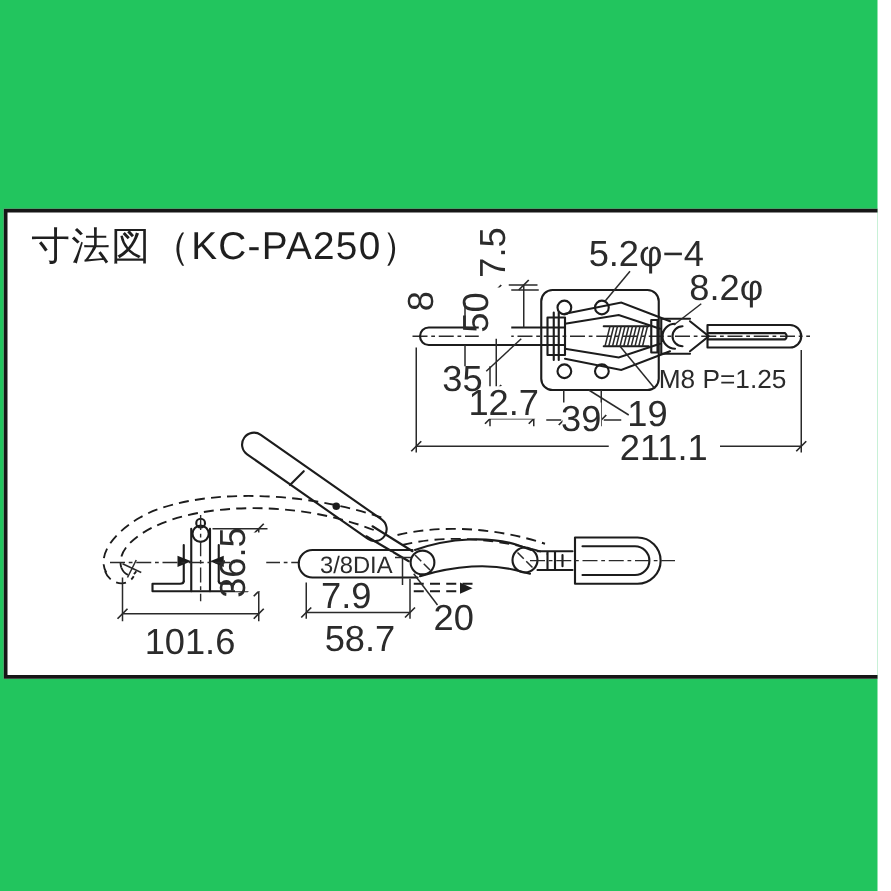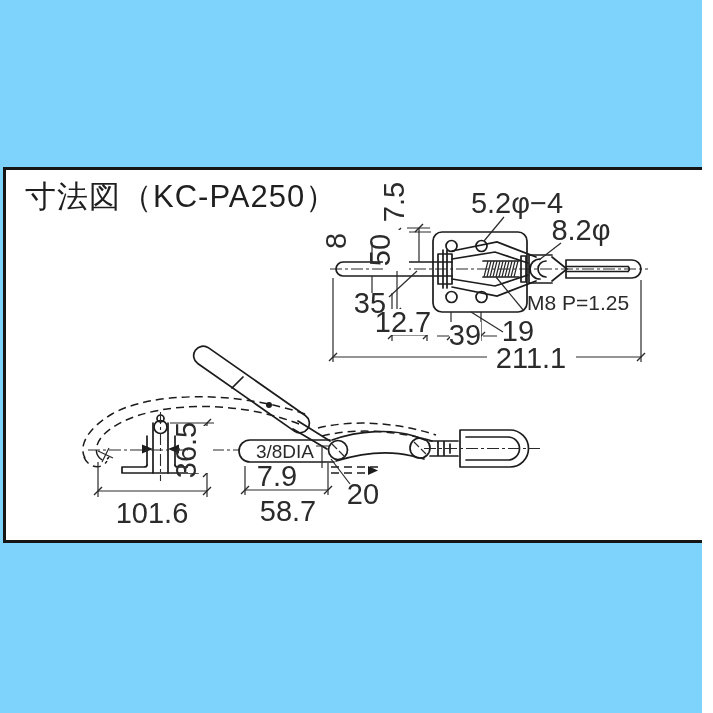--- a/index.html
+++ b/index.html
@@ -1,16 +1,16 @@
 <!DOCTYPE html>
 <html><head>
 <meta charset="utf-8">
 <style>
   html,body{margin:0;padding:0;background:#fff;}
-  .canvas{position:relative;width:702px;height:713px;background:#7dd3fc;overflow:hidden;
+  .canvas{position:relative;width:702px;height:713px;background:#22c55e;overflow:hidden;
           font-family:"Liberation Sans",sans-serif;}
   .frame{position:absolute;left:3px;top:167px;width:701px;height:370px;
          border:3px solid #161616;background:#fff;}
   .title{position:absolute;left:25px;top:176px;font-size:31px;color:#1f1f1f;
          letter-spacing:1px;white-space:nowrap;}
   svg{position:absolute;left:0;top:0;}
   .ln{stroke:#1c1c1c;stroke-width:1.7;fill:none;stroke-linecap:round;}
   .thin{stroke:#2a2a2a;stroke-width:1.2;fill:none;}
   .dash{stroke:#1c1c1c;stroke-width:1.5;fill:none;stroke-dasharray:8 5;stroke-linecap:butt;}
   .cline{stroke:#2a2a2a;stroke-width:1.1;fill:none;stroke-dasharray:12 3 3 3;}

